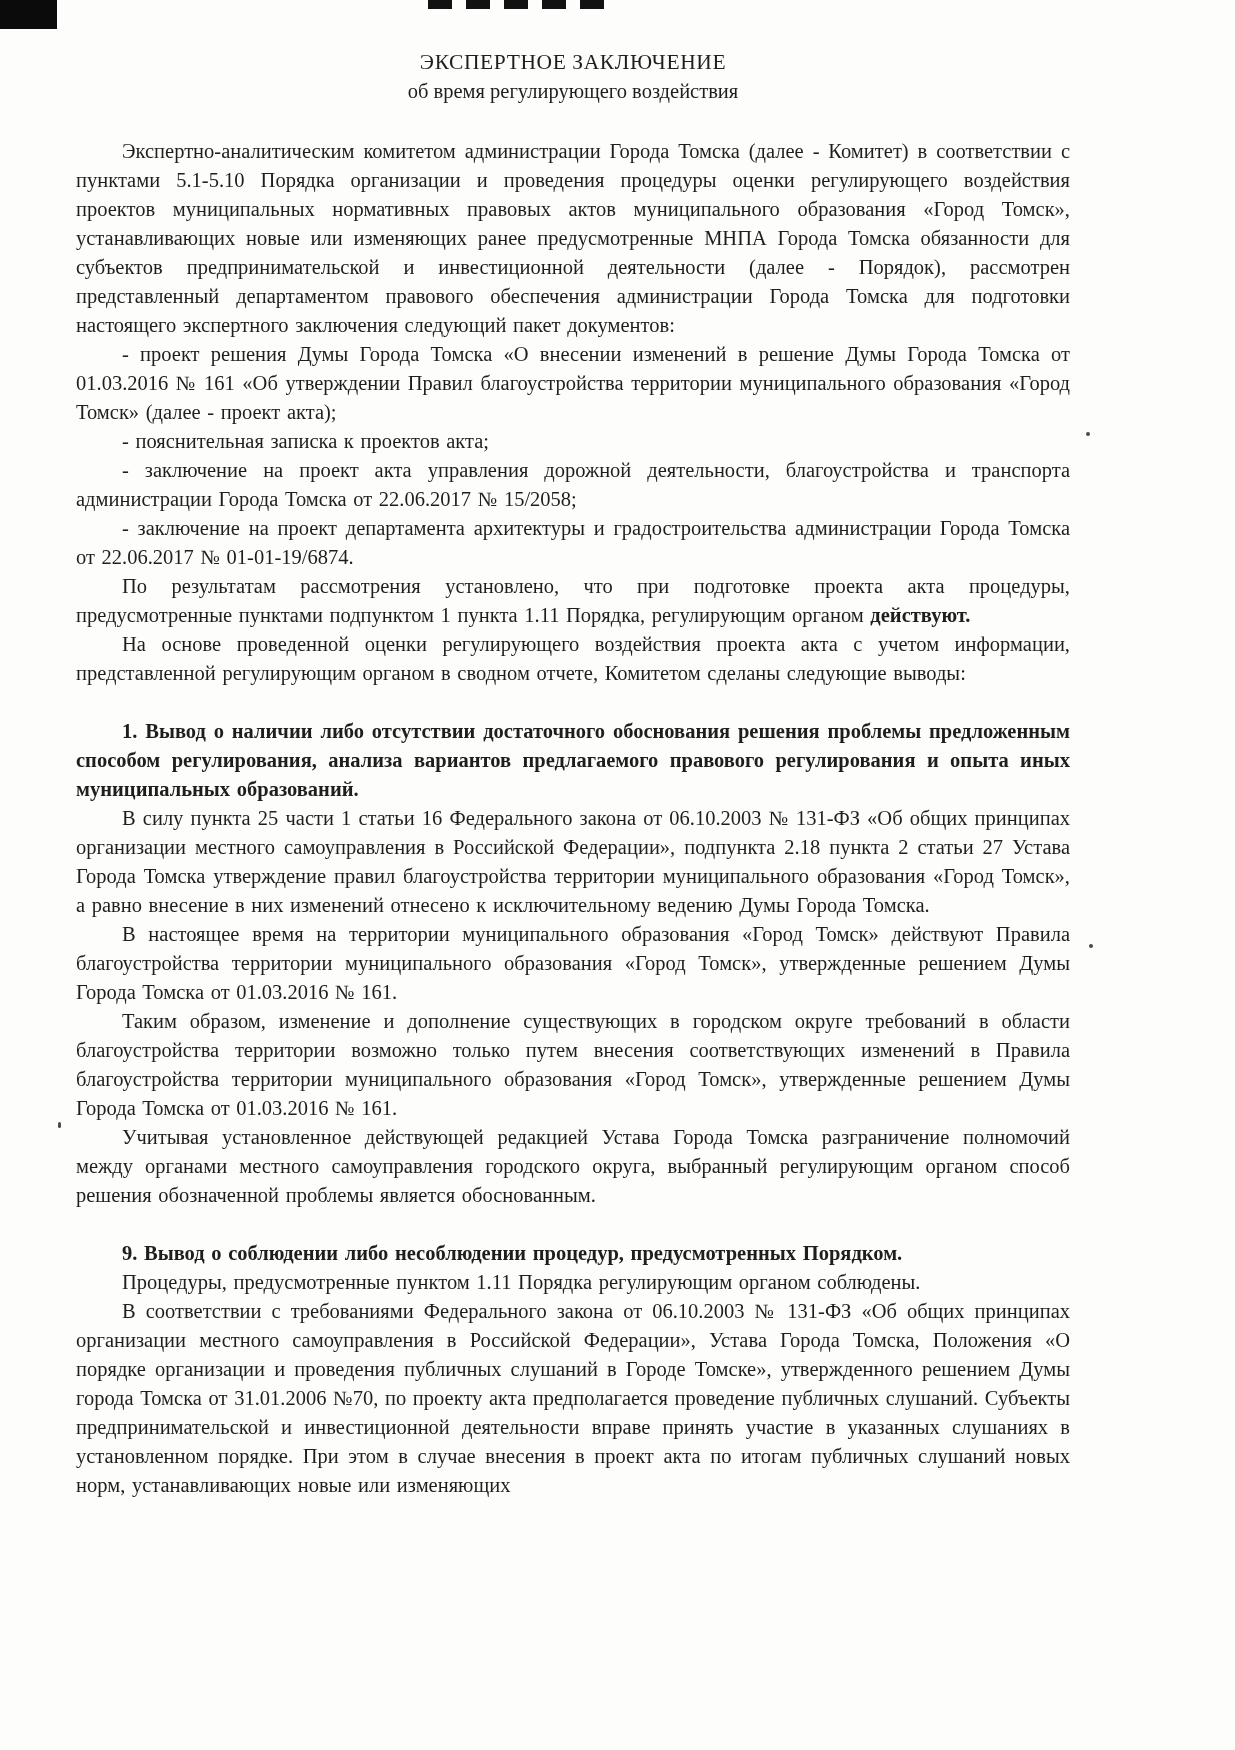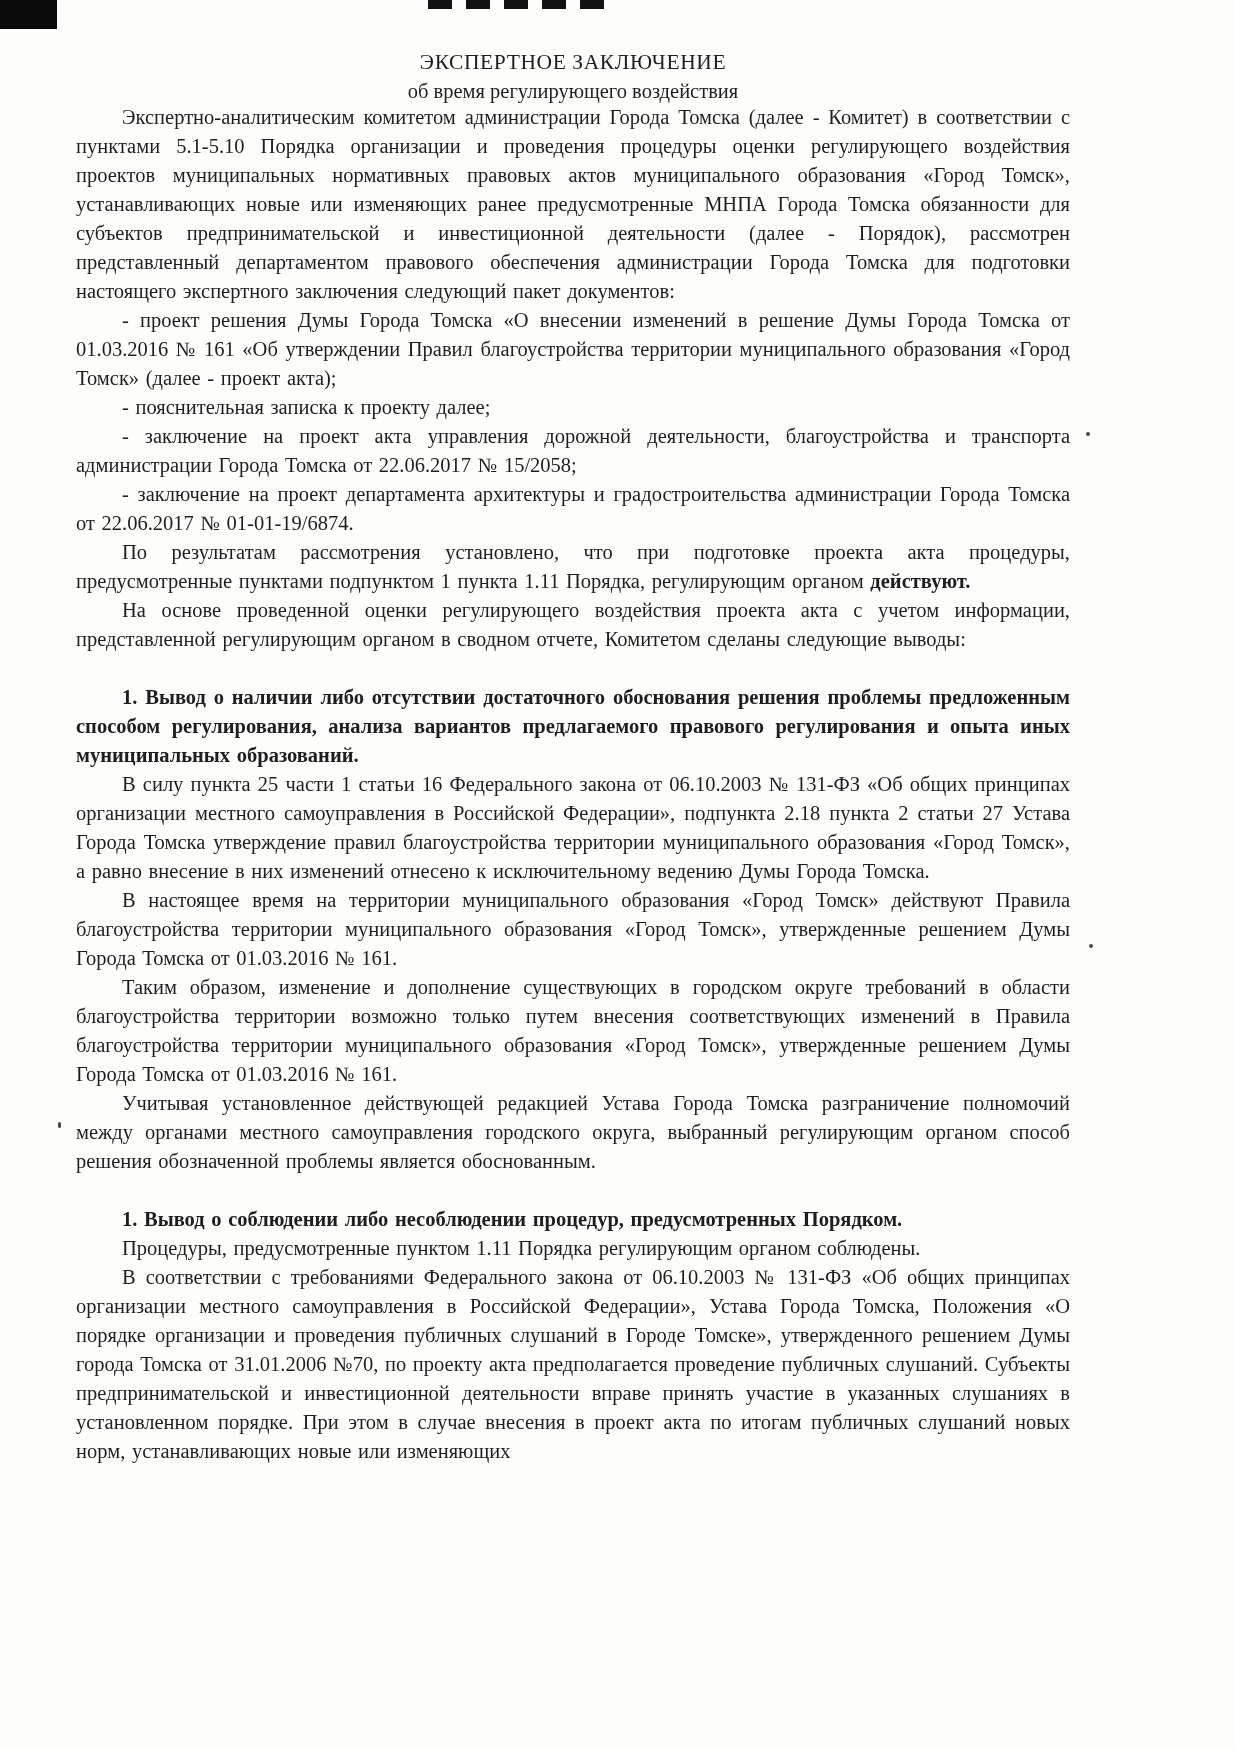--- a/index.html
+++ b/index.html
@@ -29,21 +29,21 @@
   .speck { position:absolute; background:#4a4a4a; border-radius:50%; }
   .speck-1 { left:1086px; top:432px; width:4px; height:4px; }
   .speck-2 { left:1089px; top:944px; width:4px; height:4px; }
   .speck-3 { left:58px;  top:1122px; width:3px; height:6px; border-radius:2px; }
 
   .content {
     position:absolute;
     left:76px; top:50px;
     width:994px;
   }
-  .title-block { text-align:center; }
+  .title-block { text-align:center; margin-bottom:34px; }
   .doc-title {
     font-size:21.5px;
     letter-spacing:0.6px;
   }
   .doc-subtitle {
     font-size:20.5px;
     margin-top:5px;
   }
   .meta-row {
     display:flex;
@@ -83,29 +83,29 @@
 
     <div class="title-block">
       <div class="doc-title">ЭКСПЕРТНОЕ ЗАКЛЮЧЕНИЕ</div>
       <div class="doc-subtitle">об время регулирующего воздействия</div>
     </div>
 
 
     <div class="doc-body">
         <p class="para"><span>Экспертно-аналитическим комитетом администрации Города Томска (далее - Комитет) в соответствии с пунктами 5.1-5.10 Порядка организации и проведения процедуры оценки регулирующего воздействия проектов муниципальных нормативных правовых актов муниципального образования «Город Томск», устанавливающих новые или изменяющих ранее предусмотренные МНПА Города Томска обязанности для субъектов предпринимательской и инвестиционной деятельности (далее - Порядок), рассмотрен представленный департаментом правового обеспечения администрации Города Томска для подготовки настоящего экспертного заключения следующий пакет документов:</span></p>
         <p class="para"><span>- проект решения Думы Города Томска «О внесении изменений в решение Думы Города Томска от 01.03.2016 № 161 «Об утверждении Правил благоустройства территории муниципального образования «Город Томск» (далее - проект акта);</span></p>
-        <p class="para"><span>- пояснительная записка к проекту далее;</span></p>
+        <p class="para"><span>- пояснительная записка к проектов акта;</span></p>
         <p class="para"><span>- заключение на проект акта управления дорожной деятельности, благоустройства и транспорта администрации Города Томска от 22.06.2017 № 15/2058;</span></p>
         <p class="para"><span>- заключение на проект департамента архитектуры и градостроительства администрации Города Томска от 22.06.2017 № 01-01-19/6874.</span></p>
         <p class="para"><span>По результатам рассмотрения установлено, что при подготовке проекта акта процедуры, предусмотренные пунктами подпунктом 1 пункта 1.11 Порядка, регулирующим органом </span><span class="b">действуют.</span></p>
         <p class="para"><span>На основе проведенной оценки регулирующего воздействия проекта акта с учетом  информации, представленной регулирующим органом в сводном отчете, Комитетом сделаны следующие выводы:</span></p>
         <p class="para heading space-before"><span>1. Вывод о наличии либо отсутствии достаточного обоснования решения проблемы предложенным способом регулирования, анализа вариантов предлагаемого правового регулирования и опыта иных муниципальных образований.</span></p>
         <p class="para"><span>В силу пункта 25 части 1 статьи 16 Федерального закона от 06.10.2003 № 131-ФЗ «Об общих принципах организации местного самоуправления в Российской Федерации», подпункта 2.18 пункта 2 статьи 27 Устава Города Томска утверждение правил благоустройства территории муниципального образования «Город Томск», а равно внесение в них изменений отнесено к исключительному ведению Думы Города Томска.</span></p>
         <p class="para"><span>В настоящее время на территории муниципального образования «Город Томск» действуют Правила благоустройства территории муниципального образования «Город Томск», утвержденные решением Думы Города Томска от 01.03.2016 № 161.</span></p>
         <p class="para"><span>Таким образом, изменение и дополнение существующих в городском округе требований в области благоустройства территории возможно только путем внесения соответствующих изменений в Правила благоустройства территории муниципального образования «Город Томск», утвержденные решением Думы Города Томска от 01.03.2016 № 161.</span></p>
         <p class="para"><span>Учитывая установленное действующей редакцией Устава Города Томска разграничение полномочий между органами местного самоуправления городского округа, выбранный регулирующим органом способ решения обозначенной проблемы является обоснованным.</span></p>
-        <p class="para heading space-before"><span>1. Вывод о соблюдении либо несоблюдении процедур, предусмотренных Порядком.</span></p>
+        <p class="para heading space-before"><span>9. Вывод о соблюдении либо несоблюдении процедур, предусмотренных Порядком.</span></p>
         <p class="para"><span>Процедуры, предусмотренные пунктом 1.11 Порядка регулирующим органом соблюдены.</span></p>
         <p class="para"><span>В соответствии с требованиями Федерального закона от 06.10.2003 № 131-ФЗ «Об общих принципах организации местного самоуправления в Российской Федерации», Устава Города Томска, Положения «О порядке организации и проведения публичных слушаний в Городе Томске», утвержденного решением Думы города Томска от 31.01.2006 №70, по проекту акта предполагается проведение публичных слушаний. Субъекты предпринимательской и инвестиционной деятельности вправе принять участие в указанных слушаниях в установленном порядке. При этом в случае внесения в проект акта по итогам публичных слушаний новых норм, устанавливающих новые или изменяющих</span></p>
       </div>
 
   </div>
 </div>
 
 </body></html>

